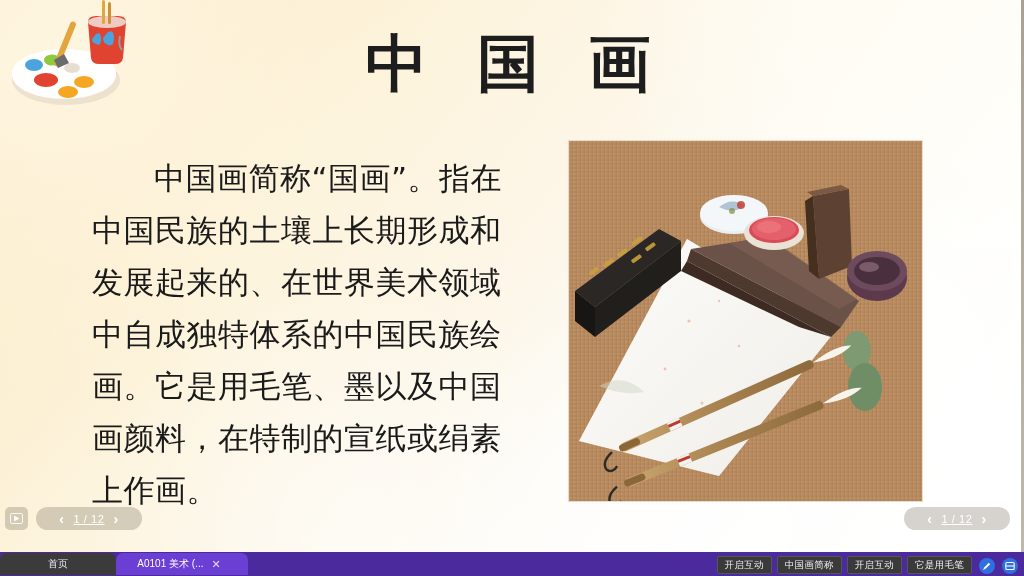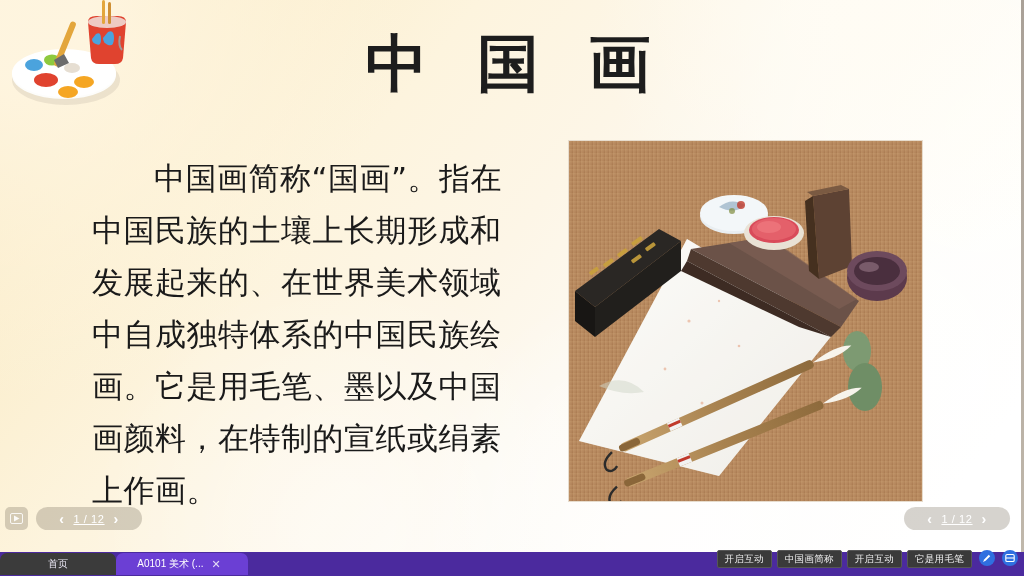--- a/index.html
+++ b/index.html
@@ -78,21 +78,21 @@
   .taskbar-tabs{display:flex;align-items:center;height:24px;}
   .tab{
     height:22px;display:flex;align-items:center;justify-content:center;gap:6px;
     padding:0 14px;border-radius:7px 7px 0 0;font-size:10px;color:#e9e6f3;
     min-width:60px;
   }
   .tab.home{background:#3b3b3b;min-width:88px;}
   .tab.active{background:#6b3fd4;color:#ffffff;min-width:110px;padding-left:8px;}
   .tab .close{font-size:11px;color:#e3dcf5;margin-left:2px;}
   .taskbar-spacer{flex:1;}
-  .taskbar-actions{display:flex;align-items:flex-start;gap:5px;padding:0 6px 2px 0;height:24px;}
+  .taskbar-actions{display:flex;align-items:flex-end;gap:5px;padding:0 6px 2px 0;height:24px;}
   .tb-btn{
     height:16px;display:flex;align-items:center;justify-content:center;
     padding:0 7px;background:#3a3a3a;border:1px solid #565656;border-radius:2px;
     color:#f0f0f0;font-size:9.5px;letter-spacing:.3px;white-space:nowrap;
   }
   .tb-icon{
     width:16px;height:16px;border-radius:50%;background:#2f6fe0;
     display:flex;align-items:center;justify-content:center;margin-left:2px;
   }
 </style>

